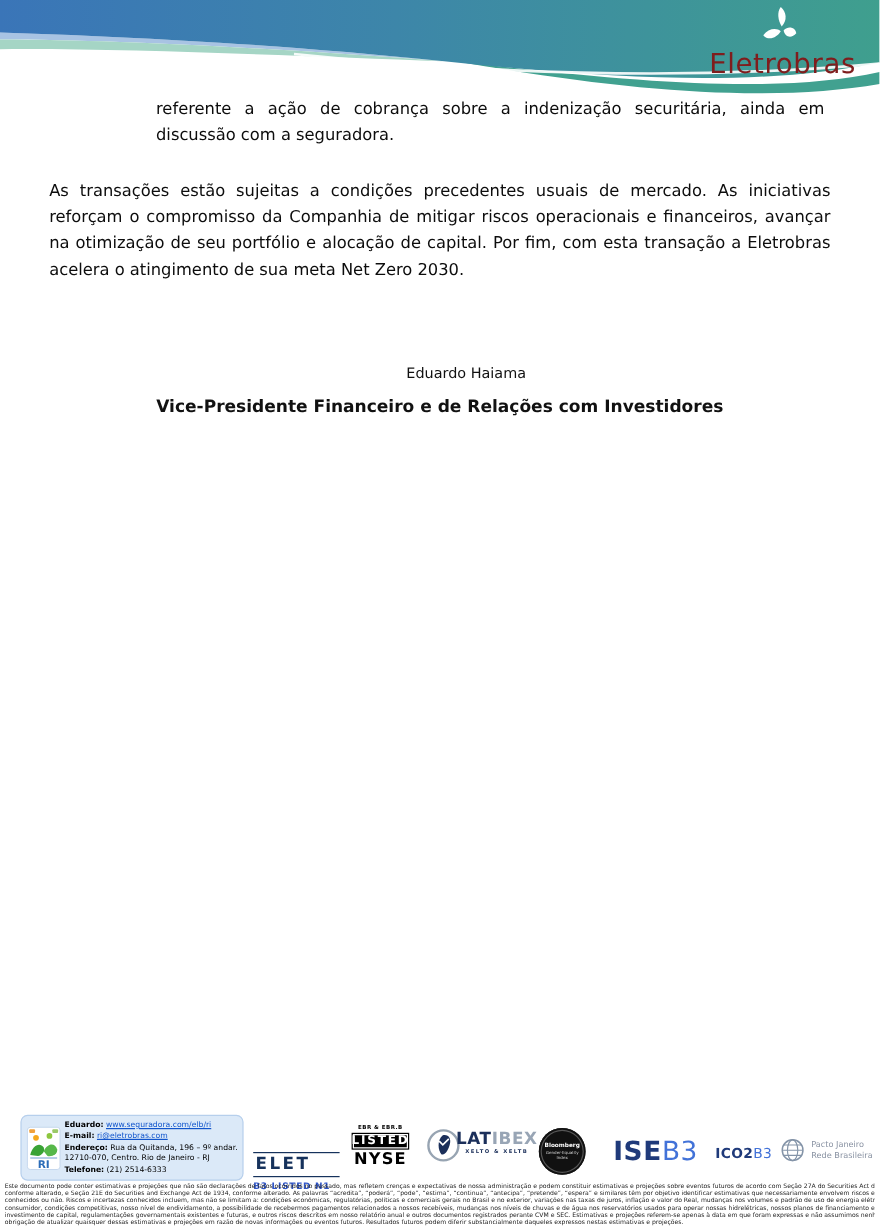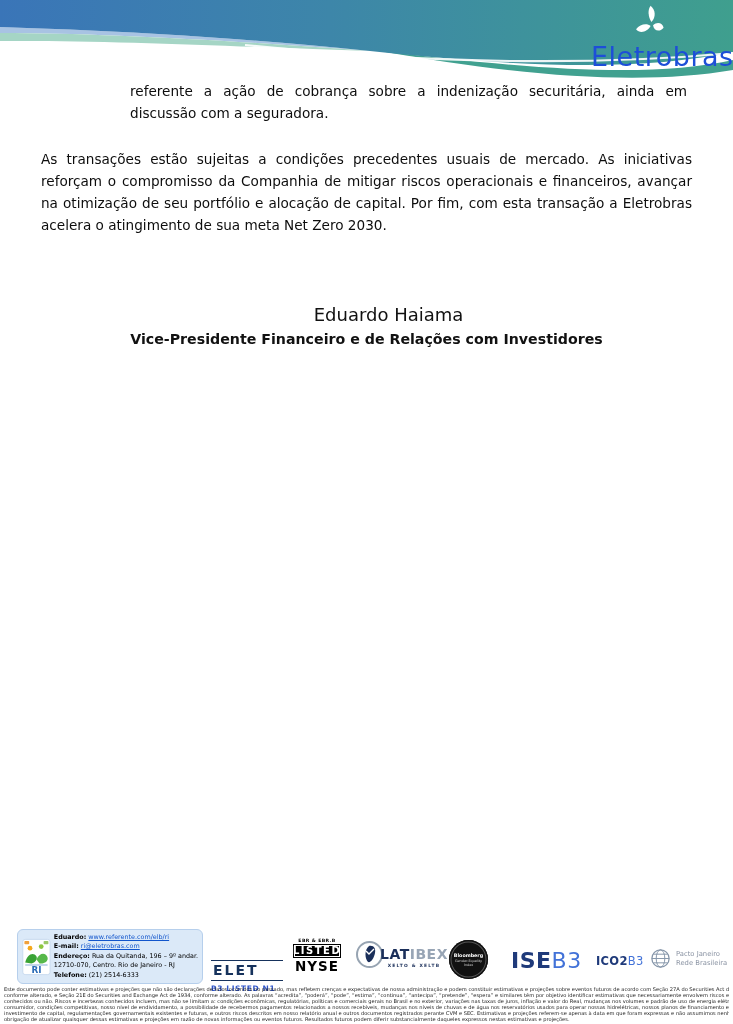--- a/index.html
+++ b/index.html
@@ -6,29 +6,29 @@
   html,body { width:733px; height:1024px; }
   body {
     position:relative; overflow:hidden; background:#ffffff;
     font-family:"DejaVu Sans", sans-serif; color:#111;
   }
 
   
   .header-wave { position:absolute; top:0; left:0; width:733px; height:90px; }
   .brand-block { position:absolute; top:4px; right:26px; width:116px; text-align:center; }
   .brand-icon { display:block; margin:0 auto; }
-  .brand-name { color:#1d4ed8; font-size:27px; letter-spacing:.5px; margin-top:1px; }
+  .brand-name { color:#7f1d1d; font-size:23px; letter-spacing:.5px; margin-top:1px; }
 
   
   .para { position:absolute; font-size:13.6px; line-height:22px; text-align:justify; color:#0d0d0d; }
   #para-indented { top:80px; left:130px; width:557px; }
   #para-main { top:148px; left:41px; width:651px; }
 
   .sig { position:absolute; left:0; width:733px; text-align:center; }
-  #sig-name { top:304px; font-size:18px;padding-left:44px; }
+  #sig-name { top:304px; font-size:12px;padding-left:44px; }
   #sig-title { top:331px; font-size:14.2px; font-weight:bold; }
 
   
   .contact-box {
     position:absolute; left:17px; top:929px; width:186px; height:55px;
     background:#dbe9f8; border:1px solid #b6cfec; border-radius:6px;
     display:flex; align-items:center; padding:2px 4px; gap:3px;
   }
   .contact-lines { font-size:6.4px; line-height:9.5px; white-space:nowrap; color:#000; }
   .contact-lines b { font-weight:bold; }
@@ -42,21 +42,21 @@
                border-top:1.5px solid #16325c; border-bottom:1.5px solid #16325c; padding:1px 2px 2px; }
   .b3-seg { font-size:7.5px; font-weight:bold; color:#2f55c8; letter-spacing:.6px; margin-top:3px; }
 
   #nyse-logo { left:293px; top:938px; width:48px; text-align:center; }
   .nyse-tickers { font-size:4.6px; font-weight:bold; color:#000; letter-spacing:.4px; }
   .nyse-listed { background:#000000; color:#fff; font-weight:bold; font-size:10px;
                  letter-spacing:1.5px; padding:1.5px 0; margin-top:.5px;
                  box-shadow:inset 0 0 0 1px #000, inset 0 0 0 2px #fff; }
   .nyse-name { font-size:13.5px; font-weight:bold; color:#000; letter-spacing:1px; margin-top:.5px; }
 
-  #latibex-logo { left:356px; top:941px; display:flex; align-items:flex-end; }
+  #latibex-logo { left:356px; top:941px; display:flex; align-items:flex-start; }
   .latibex-circle { width:27px; height:27px; border:2px solid #97a4b2; border-radius:50%;
                     background:#fff; display:flex; align-items:center; justify-content:center; margin-right:-3px; }
   .latibex-text { text-align:center; }
   .latibex-word { font-size:14px; font-weight:bold; letter-spacing:.5px; }
   .lat-dark { color:#1b2f5a; }
   .lat-light { color:#98a5b5; font-weight:600; }
   .latibex-tickers { font-size:4.4px; font-weight:bold; color:#1b2f5a; letter-spacing:1.2px; margin-top:1px; }
 
   #bloomberg-badge { left:449px; top:940px; width:39px; height:39px; background:#111;
                      border-radius:50%; display:flex; flex-direction:column; align-items:center;
@@ -125,21 +125,21 @@
     <circle cx="10" cy="12" r="3" fill="#f5a81c"></circle>
     <circle cx="24" cy="10" r="3" fill="#8dc63f"></circle>
     <path d="M4,30 C6,20 14,16 18,22 C20,26 16,30 12,31 Z" fill="#3aa335"></path>
     <path d="M18,26 C22,17 30,17 32,24 C33,29 27,32 22,31 Z" fill="#57b84a"></path>
     <rect x="4" y="32" width="28" height="2" fill="#2b6cb8" opacity="0.35"></rect>
     <text x="18" y="43" text-anchor="middle" font-family="DejaVu Sans, sans-serif" font-size="11" font-weight="bold" fill="#2b6cb8">RI</text>
   </svg>
   <div class="contact-lines">
     <div>
       <b>Eduardo:</b>
-      <a href="#">www.referente.com/elb/ri</a>
+      <a href="#">www.seguradora.com/elb/ri</a>
     </div>
     <div>
       <b>E-mail:</b>
       <a href="#">ri@eletrobras.com</a>
     </div>
     <div>
       <b>Endereço:</b>
       <span>Rua da Quitanda, 196 – 9º andar.</span>
     </div>
     <div>12710-070, Centro. Rio de Janeiro - RJ</div>

